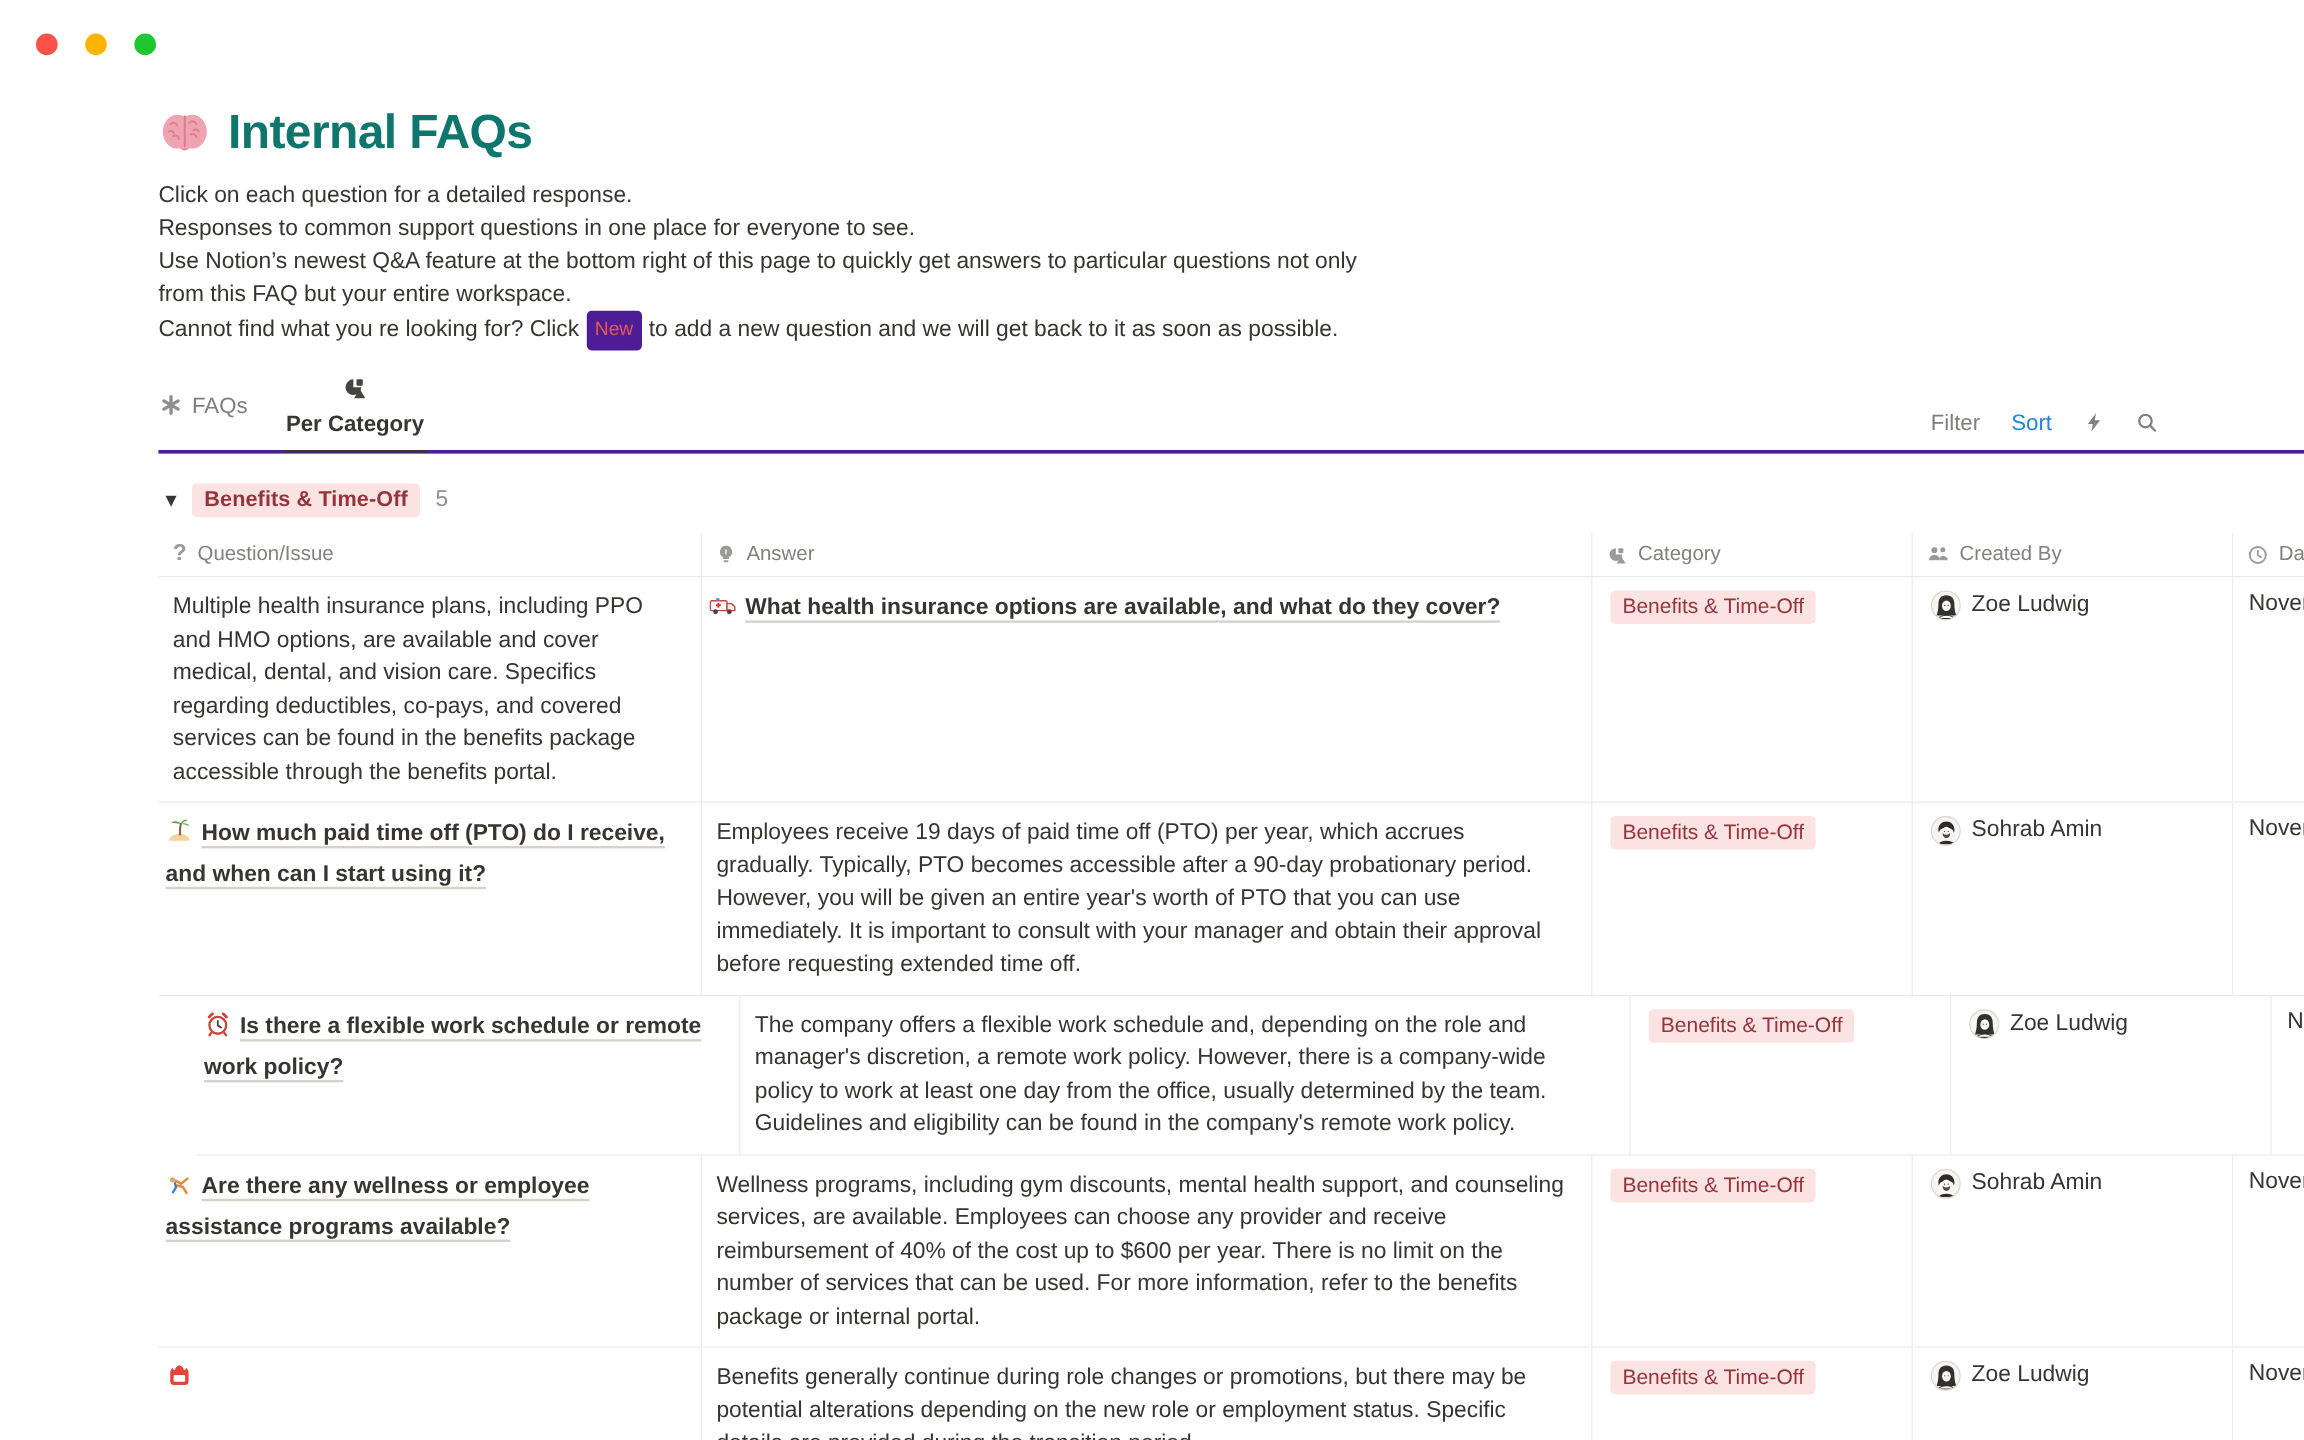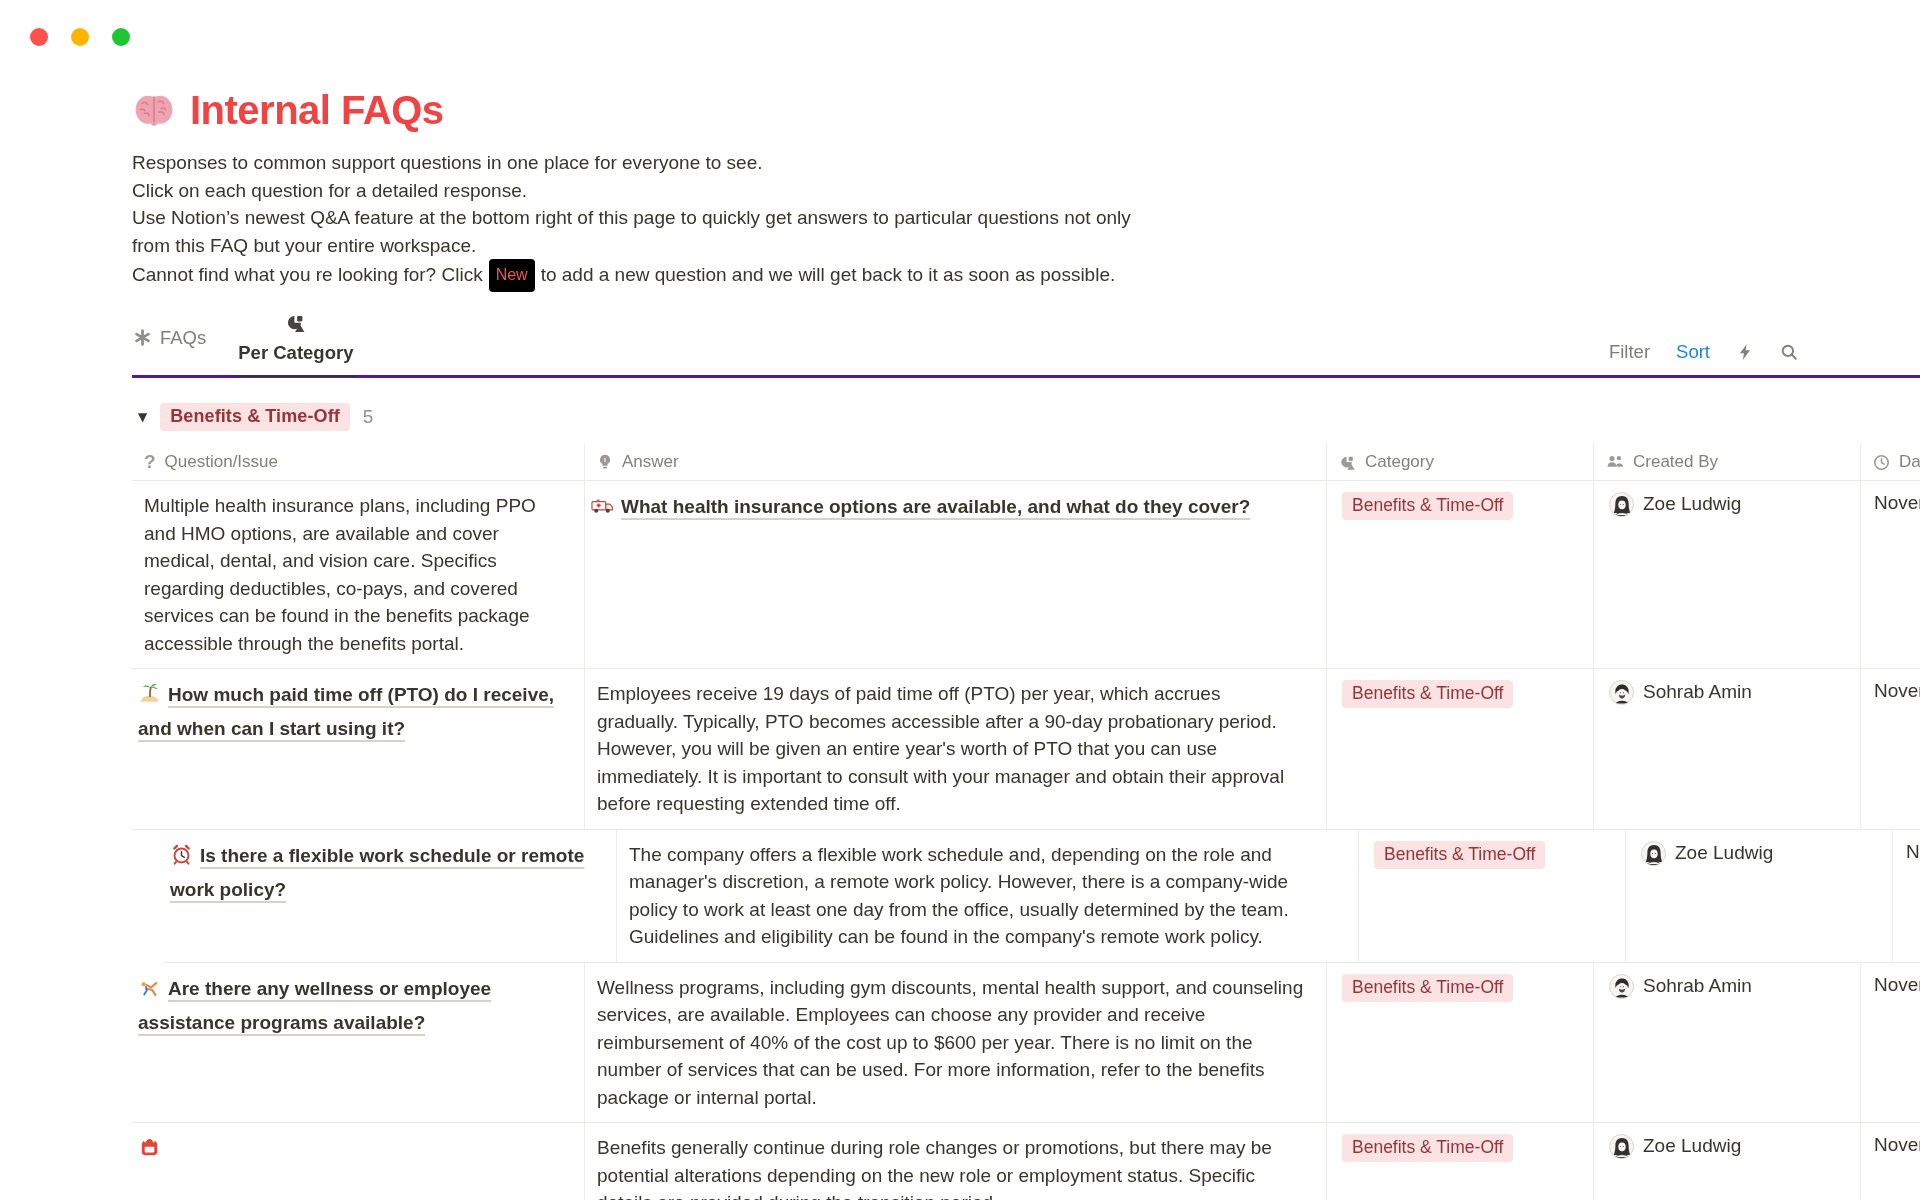--- a/index.html
+++ b/index.html
@@ -13,27 +13,27 @@
   
   .traffic { position: absolute; top: 28px; left: 30px; display: flex; gap: 23px; }
   .light { width: 18px; height: 18px; border-radius: 50%; display: inline-block; }
   .light.red { background: #FE5149; }
   .light.yellow { background: #FFB400; }
   .light.green { background: #1EC632; }
 
   
   .content { margin-left: 132px; }
   .title-row { display: flex; align-items: center; gap: 14px; padding-top: 88px; }
-  .title-row h1 { font-size: 40px; font-weight: 700; letter-spacing: -0.5px; color: #ef4444; }
+  .title-row h1 { font-size: 40px; font-weight: 700; letter-spacing: -0.5px; color: #0f766e; }
   .page-emoji svg { display: block; }
 
   .desc { margin-top: 16px; font-size: 19px; line-height: 27.5px; color: #37352F; }
   .desc .line { white-space: nowrap; }
   .new-badge {
-    display: inline-block; background: #000000; color: #EB5757;
+    display: inline-block; background: #4c1d95; color: #EB5757;
     font-size: 16px; padding: 2px 7px 3px; border-radius: 4px; margin: 0 6px;
     vertical-align: 1px;
   }
 
   
   .toolbar-wrap { margin-left: 132px; margin-top: 16px; border-bottom: 3px solid #4c1d95; }
   .toolbar { display: flex; align-items: flex-end; justify-content: space-between; padding-right: 122px; }
   .tabs { display: flex; gap: 28px; }
   .tab { display: flex; align-items: center; gap: 9px; padding: 6px 2px 13px; font-size: 18.5px; color: #7F7E7A; cursor: pointer; }
   .tab .ticon { display: inline-flex; }
@@ -97,22 +97,22 @@
         <ellipse cx="23" cy="17" rx="10" ry="11.5" fill="#F0A3B0"></ellipse>
         <path d="M18 6v22" stroke="#D9808F" stroke-width="1.4" fill="none"></path>
         <path d="M8 12c2-2 4-1 5 1M10 20c2-1 4 0 4 2M21 11c2-2 4-1 5 1M22 19c2-1 4 0 4 2M7 17c1.5-1 3-.5 3.5 1M24 16c1.5-1 3-.5 3.5 1" stroke="#D9808F" stroke-width="1.3" fill="none" stroke-linecap="round"></path>
         <path d="M15 28c1.5 2.5 4.5 2.5 6 0z" fill="#E58EA0"></path>
       </svg>
     </span>
     <h1>Internal FAQs</h1>
   </div>
 
   <div class="desc">
+    <div class="line">Click on each question for a detailed response.</div>
     <div class="line">Responses to common support questions in one place for everyone to see.</div>
-    <div class="line">Click on each question for a detailed response.</div>
     <div class="line">Use Notion’s newest Q&amp;A feature at the bottom right of this page to quickly get answers to particular questions not only</div>
     <div class="line">from this FAQ but your entire workspace.</div>
     <div class="line"><span>Cannot find what you re looking for? Click</span><span class="new-badge">New</span><span>to add a new question and we will get back to it as soon as possible.</span></div>
   </div>
 </div>
 
 <div class="toolbar-wrap">
   <div class="toolbar">
     <div class="tabs">
       <div class="tab">

